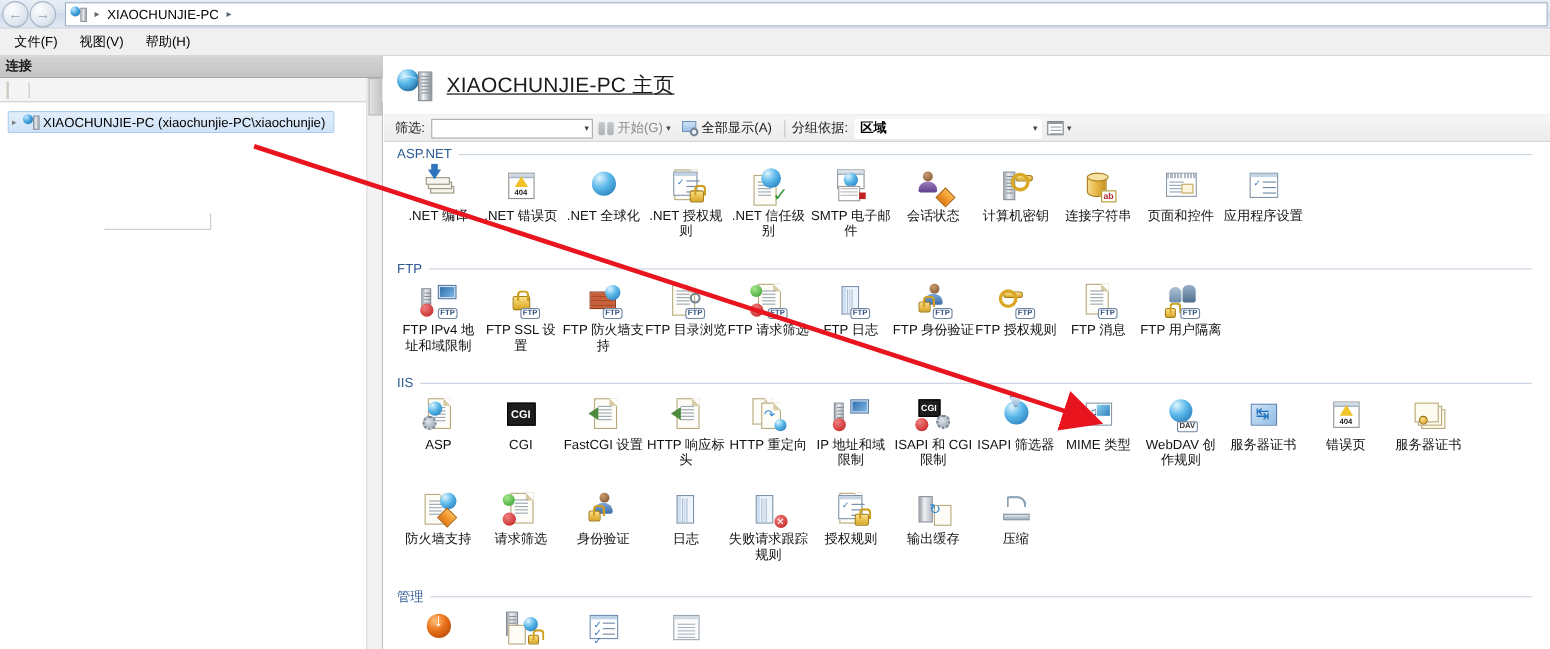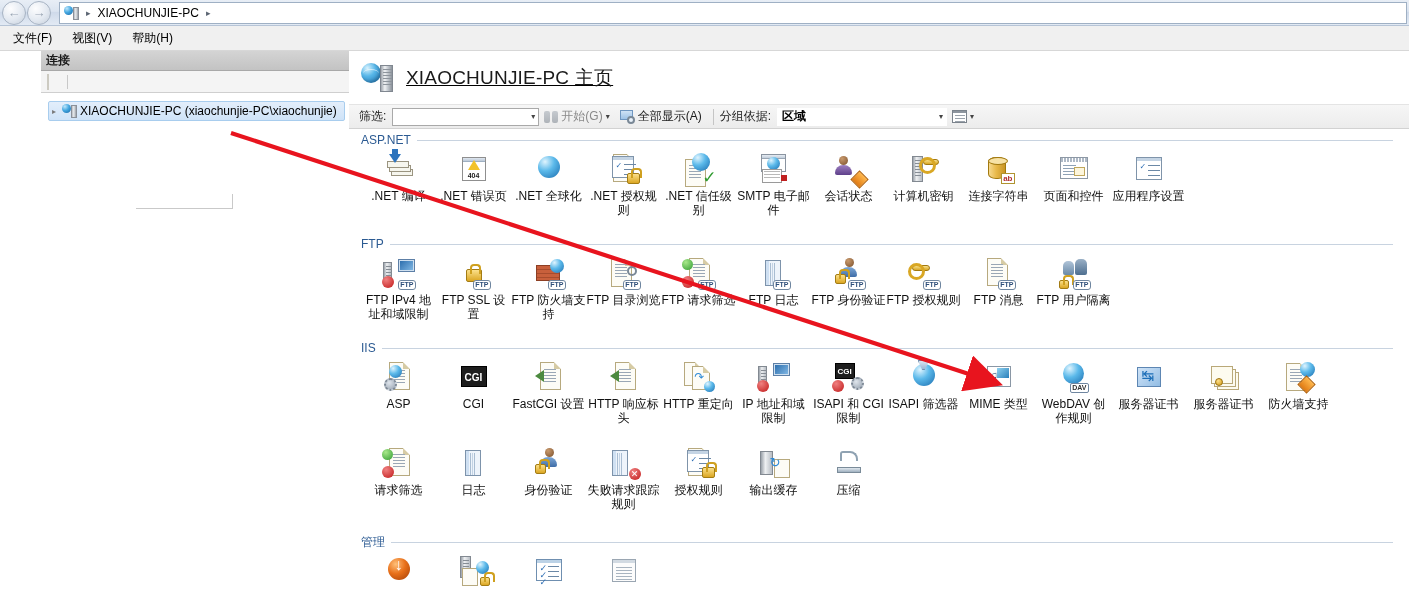--- a/index.html
+++ b/index.html
@@ -53,21 +53,21 @@
   .menubar {
     position: absolute; left: 0; top: 26px; width: 1409px; height: 25px;
     background: #f0f0f0; border-bottom: 1px solid #d7d7d7;
     display: flex; align-items: center; padding-left: 4px; gap: 2px;
   }
   .menuitem { padding: 3px 9px; font-size: 12px; color: #000; }
 
   
   .leftpane {
     position: absolute; left: 0; top: 51px; width: 348px; height: 539px;
-    background: #ffffff; border-right: 1px solid #b5b5b5; margin-left: 41px;
+    background: #ffffff; border-right: 1px solid #b5b5b5;
   }
   .pane-title {
     height: 20px; width: 348px;
     background: linear-gradient(to bottom, #d4d4d4 0%, #c3c3c3 100%);
     border-bottom: 1px solid #a8a8a8;
     display: flex; align-items: center; padding-left: 5px;
     font-weight: bold; font-size: 12px; color: #1a1a1a;
   }
   .pane-toolbar {
     height: 22px; width: 348px; background: #f4f4f4;
@@ -766,20 +766,30 @@
             <span class="cap">WebDAV 创作规则</span>
           </div>
 
           <div class="tile row-h">
             <span class="art">
               <span class="twoarrow"></span>
             </span>
             <span class="cap">服务器证书</span>
           </div>
 
+          <div class="tile row-h">
+            <span class="art">
+              <span class="badge-404">
+                  <span class="bar"></span>
+                  <span class="num">404</span>
+                </span>
+              <span class="tri-warn"></span>
+            </span>
+            <span class="cap">错误页</span>
+          </div>
 
           <div class="tile row-h">
             <span class="art">
               <span class="papers"></span>
                 <span class="seal"></span>
             </span>
             <span class="cap">服务器证书</span>
           </div>
 
           <div class="tile row-h">
@@ -797,32 +807,32 @@
               <span class="doc" style="left:6px;top:1px;"></span>
                 <span class="lines" style="left:10px;top:7px;"></span>
               <span class="okmark"></span>
                 <span class="stopmark"></span>
             </span>
             <span class="cap">请求筛选</span>
           </div>
 
           <div class="tile row-h">
             <span class="art">
+              <span class="person-h" style="left:12px;top:1px;"></span>
+              <span class="person-b" style="left:7px;top:10px;"></span>
+              <span class="lock" style="left:2px;bottom:5px;width:11px;height:10px;"></span>
+            </span>
+            <span class="cap">身份验证</span>
+          </div>
+
+          <div class="tile row-h">
+            <span class="art">
                 <span class="book"></span>
               </span>
             <span class="cap">日志</span>
-          </div>
-
-          <div class="tile row-h">
-            <span class="art">
-              <span class="person-h" style="left:12px;top:1px;"></span>
-              <span class="person-b" style="left:7px;top:10px;"></span>
-              <span class="lock" style="left:2px;bottom:5px;width:11px;height:10px;"></span>
-            </span>
-            <span class="cap">身份验证</span>
           </div>
 
           <div class="tile row-h">
             <span class="art">
               <span class="book" style="left:4px;"></span>
                 <span class="xmark">✕</span>
             </span>
             <span class="cap">失败请求跟踪规则</span>
           </div>
 

